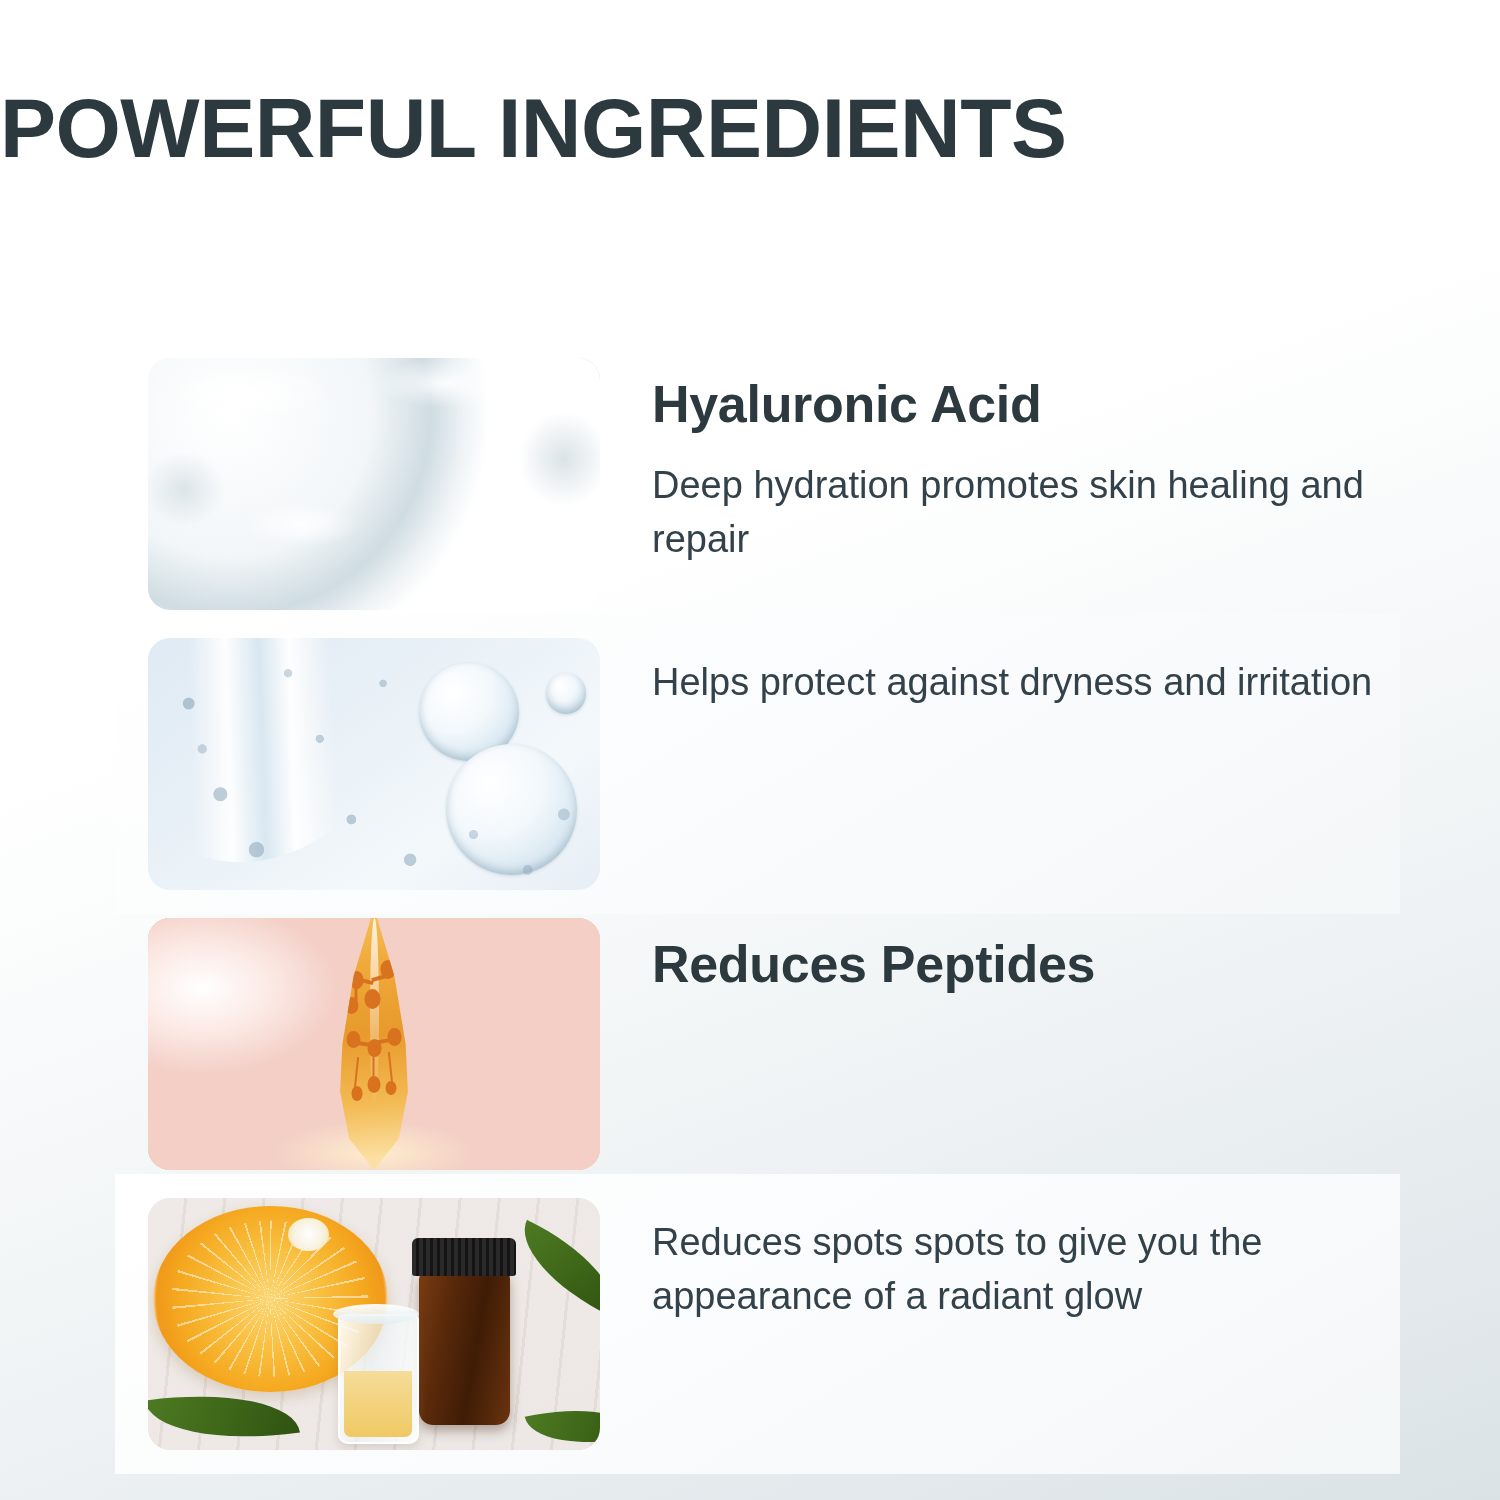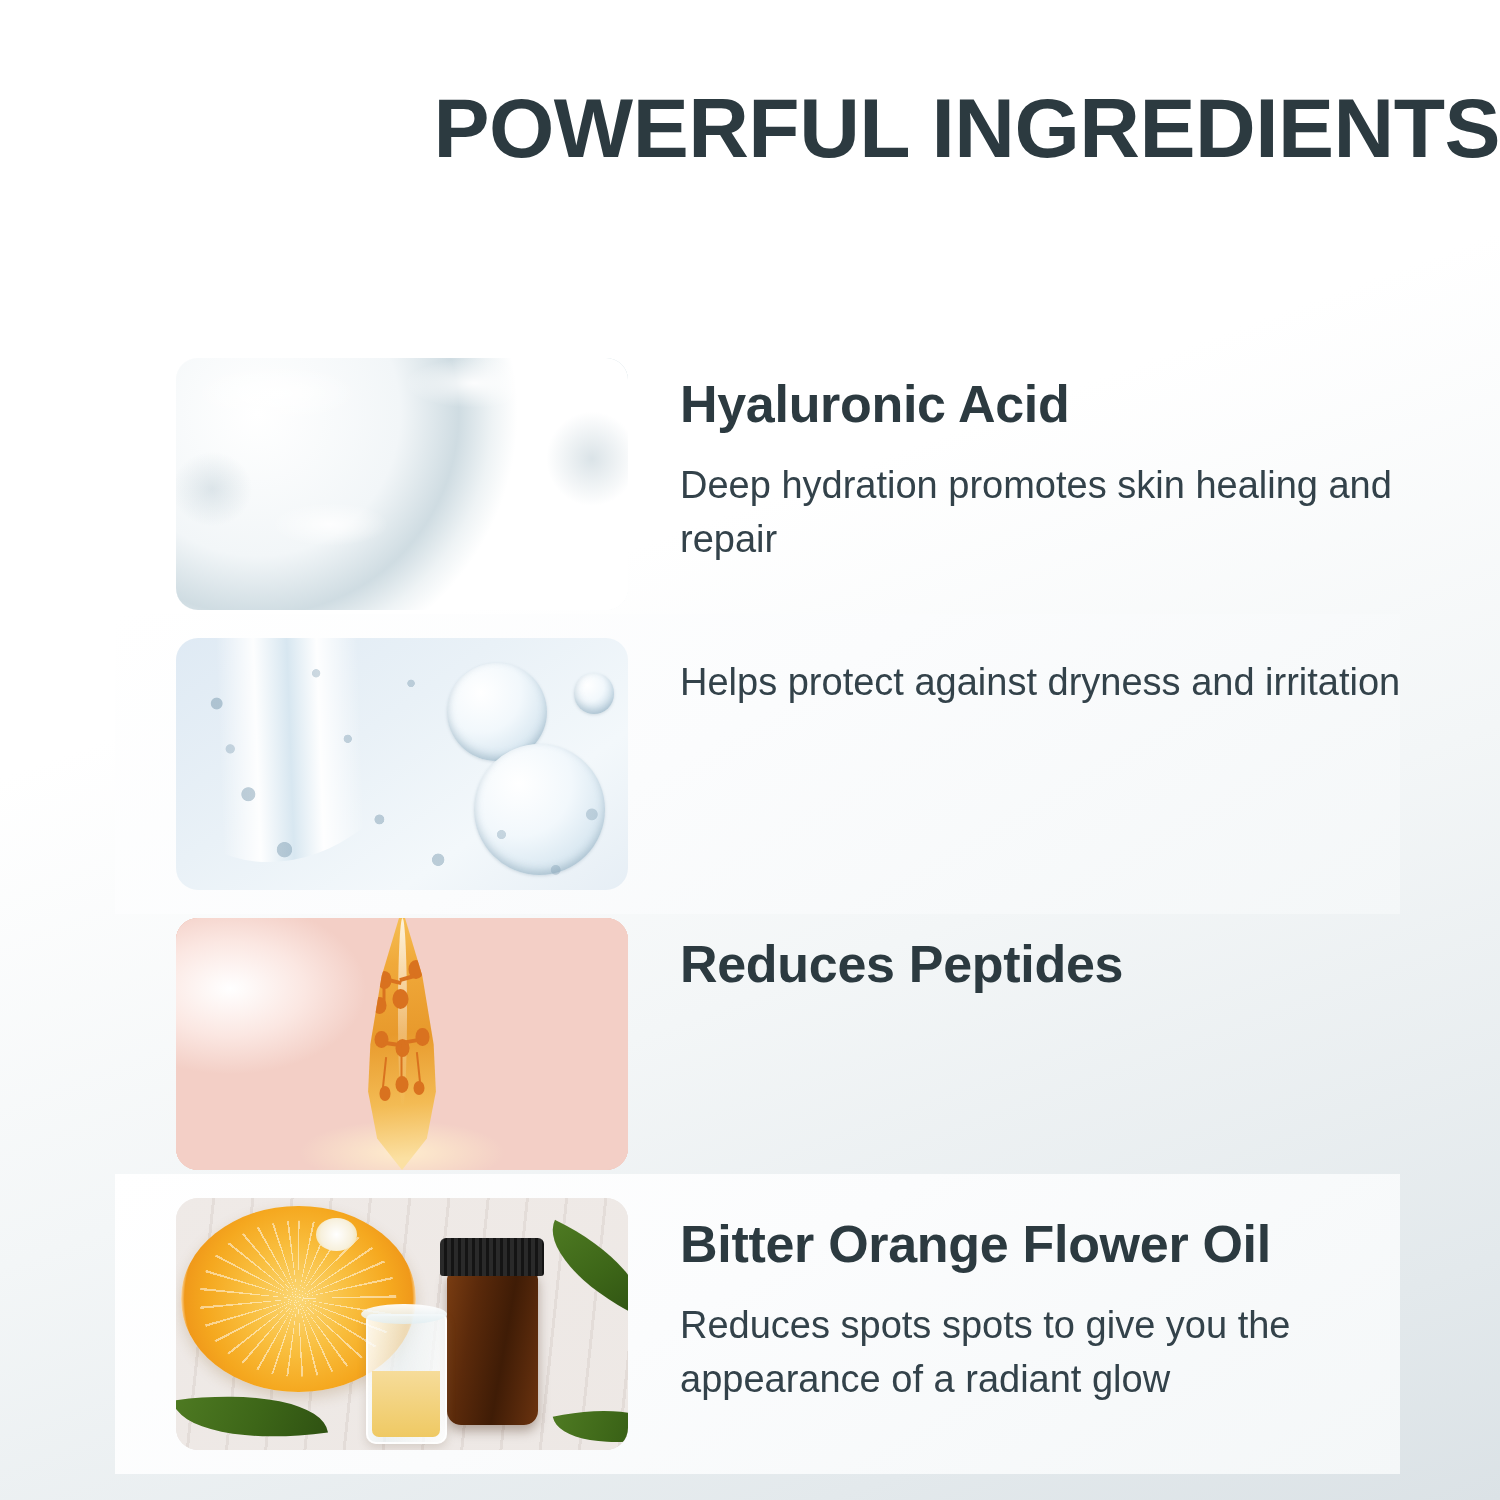--- a/index.html
+++ b/index.html
@@ -8,34 +8,34 @@
     font-family:"Liberation Sans","DejaVu Sans",sans-serif;
     background:#ffffff;
   }
   .page{
     position:relative;width:1500px;height:1500px;
     background:
       linear-gradient(160deg,#ffffff 0%,#ffffff 38%,#f3f6f7 62%,#e3e9ec 88%,#dbe2e6 100%);
     overflow:hidden;
   }
   
-  .title-block{position:absolute;left:0;top:86px;width:1500px;text-align:right;}
+  .title-block{position:absolute;left:0;top:86px;width:1500px;text-align:left;}
   .title-line1{
     font-size:84px;line-height:1.02;font-weight:bold;letter-spacing:-0.5px;
     color:#2c3a40;white-space:nowrap;
   }
   .title-line2{
     font-size:72px;line-height:1.06;font-weight:400;letter-spacing:1px;
     color:#2c3a40;white-space:nowrap;margin-top:8px;
   }
   
   .rows{position:absolute;left:0;top:358px;width:1500px;}
   .row{
     position:relative;height:252px;margin-bottom:28px;
-    display:flex;align-items:flex-start;padding-left:28px;
+    display:flex;align-items:flex-start;
   }
   .row .band{
     position:absolute;left:115px;top:-24px;width:1285px;height:300px;
     background:linear-gradient(150deg,#ffffff 0%,#fbfcfd 45%,#f4f7f8 100%);
     z-index:0;
   }
   .row.plain .band{background:transparent;}
   .thumb{
     position:relative;z-index:2;margin-left:148px;
     width:452px;height:252px;border-radius:22px;overflow:hidden;
@@ -277,19 +277,18 @@
           <div class="core"></div>
           <div class="amber-bottle"></div>
           <div class="amber-cap"></div>
           <div class="vial"></div>
           <div class="vial-neck"></div>
           <div class="leaf leaf1"></div>
           <div class="leaf leaf3"></div>
         </div>
       </div>
       <div class="text">
-        <p class="ing-name">Bitter Orange Flower Oil</p>
         <p class="ing-desc">Reduces spots spots to give you the appearance of a radiant glow</p>
       </div>
     </div>
 
   </div>
 </div>
 
 </body></html>

